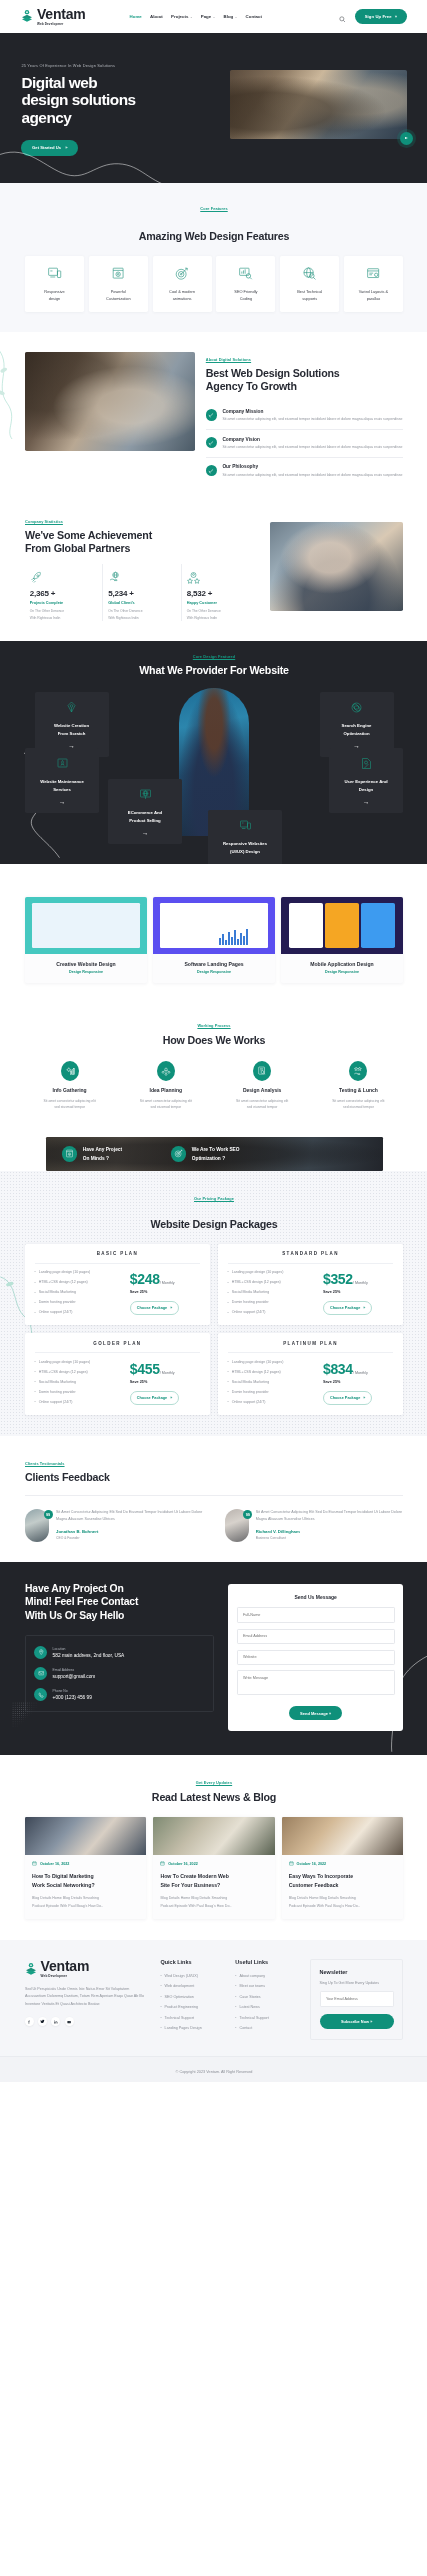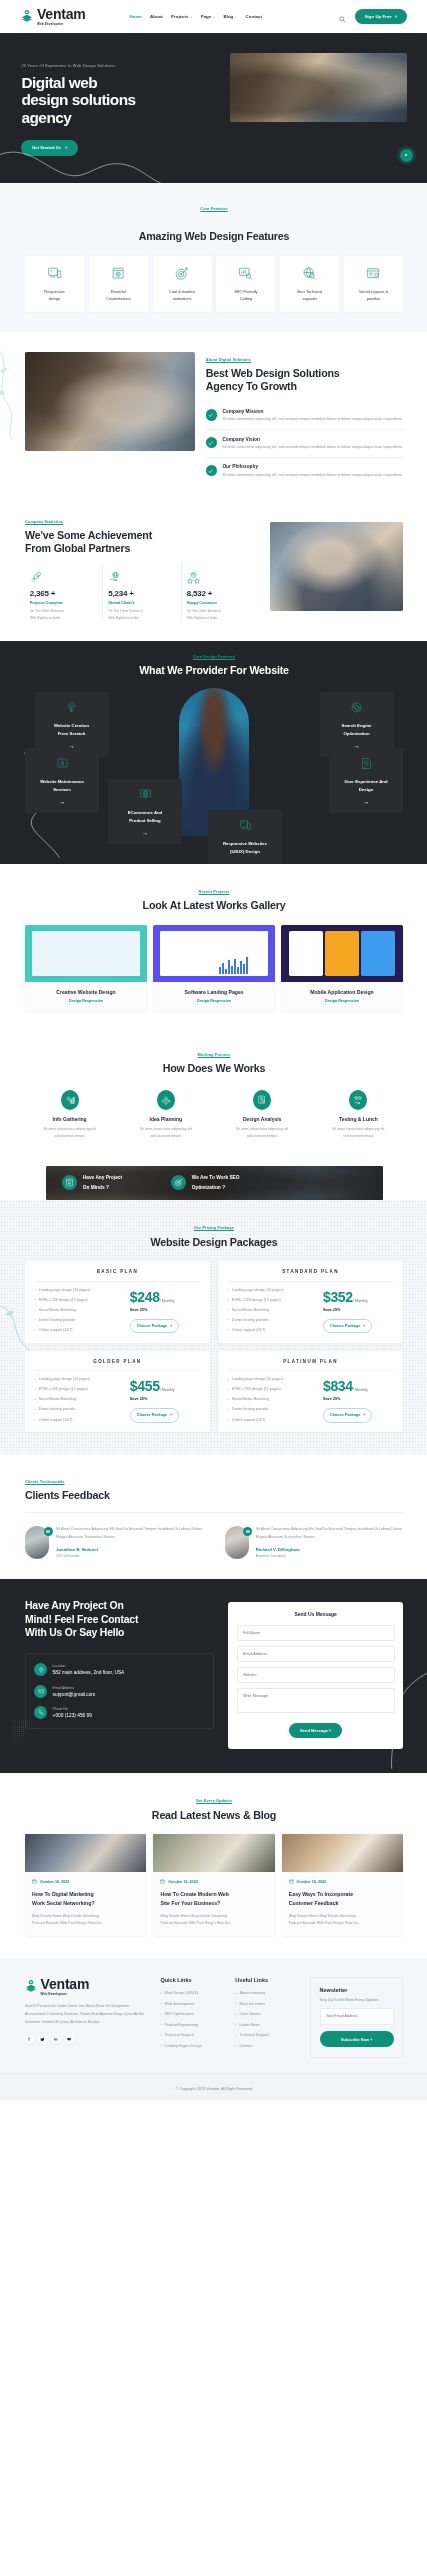--- a/index.html
+++ b/index.html
@@ -41,21 +41,21 @@
     background:#0f907a; color:#fff; font-size:4.2px; font-weight:700;
     padding:4.8px 9.5px; border-radius:12px; border:none; cursor:pointer;
     display:flex; align-items:center; gap:3px; letter-spacing:0.1px;
   }
 
   
   .hero {
     background:#222429; position:relative; padding:20px 21.4px 27px;
     overflow:hidden;
   }
-  .hero-inner { display:flex; }
+  .hero-inner { display:flex;align-items:center; }
   .hero-left { width:52%; padding-top:9.5px;}
   .hero-sub { color:#b6b9bf; font-size:3.9px; letter-spacing:0.2px; margin-bottom:6px; }
   .hero-h1 {
     color:#fff; font-size:15.4px; font-weight:700; line-height:1.16;
     letter-spacing:-0.5px;
   }
   .hero-cta {
     margin-top:13px; background:#0f907a; color:#fff; font-size:4.2px;
     font-weight:700; padding:5.3px 10.7px; border-radius:12px; border:none;
     cursor:pointer; display:inline-flex; align-items:center; gap:4.2px;
@@ -717,24 +717,20 @@
             </svg>
         </div>
         <div class="svc-name"><span>Responsive Websites</span><br><span>(UI/UX) Design</span></div>
         <div class="svc-arrow">→</div>
       </div>
     </div>
   </div>
 </section>
 
 <section class="gallery">
-  <div class="wrap center">
-    <span class="tag">Recent Projects</span>
-    <div class="sec-title" style="margin-top:4.8px">Look At Latest Works Gallery</div>
-  </div>
   <div class="wrap gal-grid">
     <div class="gal-card">
       <div class="gal-thumb gal-1">
         <div class="gal-inner"></div>
       </div>
       <div class="gal-meta">
         <div class="gal-title">Creative Website Design</div>
         <div class="gal-sub">Design Responsive</div>
       </div>
     </div>
@@ -861,21 +857,21 @@
 
 <section class="pricing">
   <div class="world-dots"></div>
   <svg class="price-vine" viewBox="0 0 80 120">
     <path d="M0 10 C 30 20, 20 60, 42 78 C 58 92, 48 110, 60 120" fill="none" stroke="#7fc9b7" stroke-width="1"></path>
     <ellipse cx="16" cy="22" rx="6.5" ry="3.2" fill="#b8e2d6" transform="rotate(-20 16 22)"></ellipse>
   </svg>
   <div class="wrap">
     <div class="center">
       <span class="tag">Our Pricing Package</span>
-      <div class="sec-title" style="margin-top:5px">Website Design Packages</div>
+      <div class="sec-title" style="margin-top:16px">Website Design Packages</div>
     </div>
     <div class="price-grid">
       <div class="price-card">
         <div class="price-name">BASIC PLAN</div>
         <div class="price-body">
           <ul class="price-feats">
             <li>Landing page design (10 pages)</li>
             <li>HTML+CSS design (12 pages)</li>
             <li>Social Media Marketing</li>
             <li>Domin hosting provider</li>

